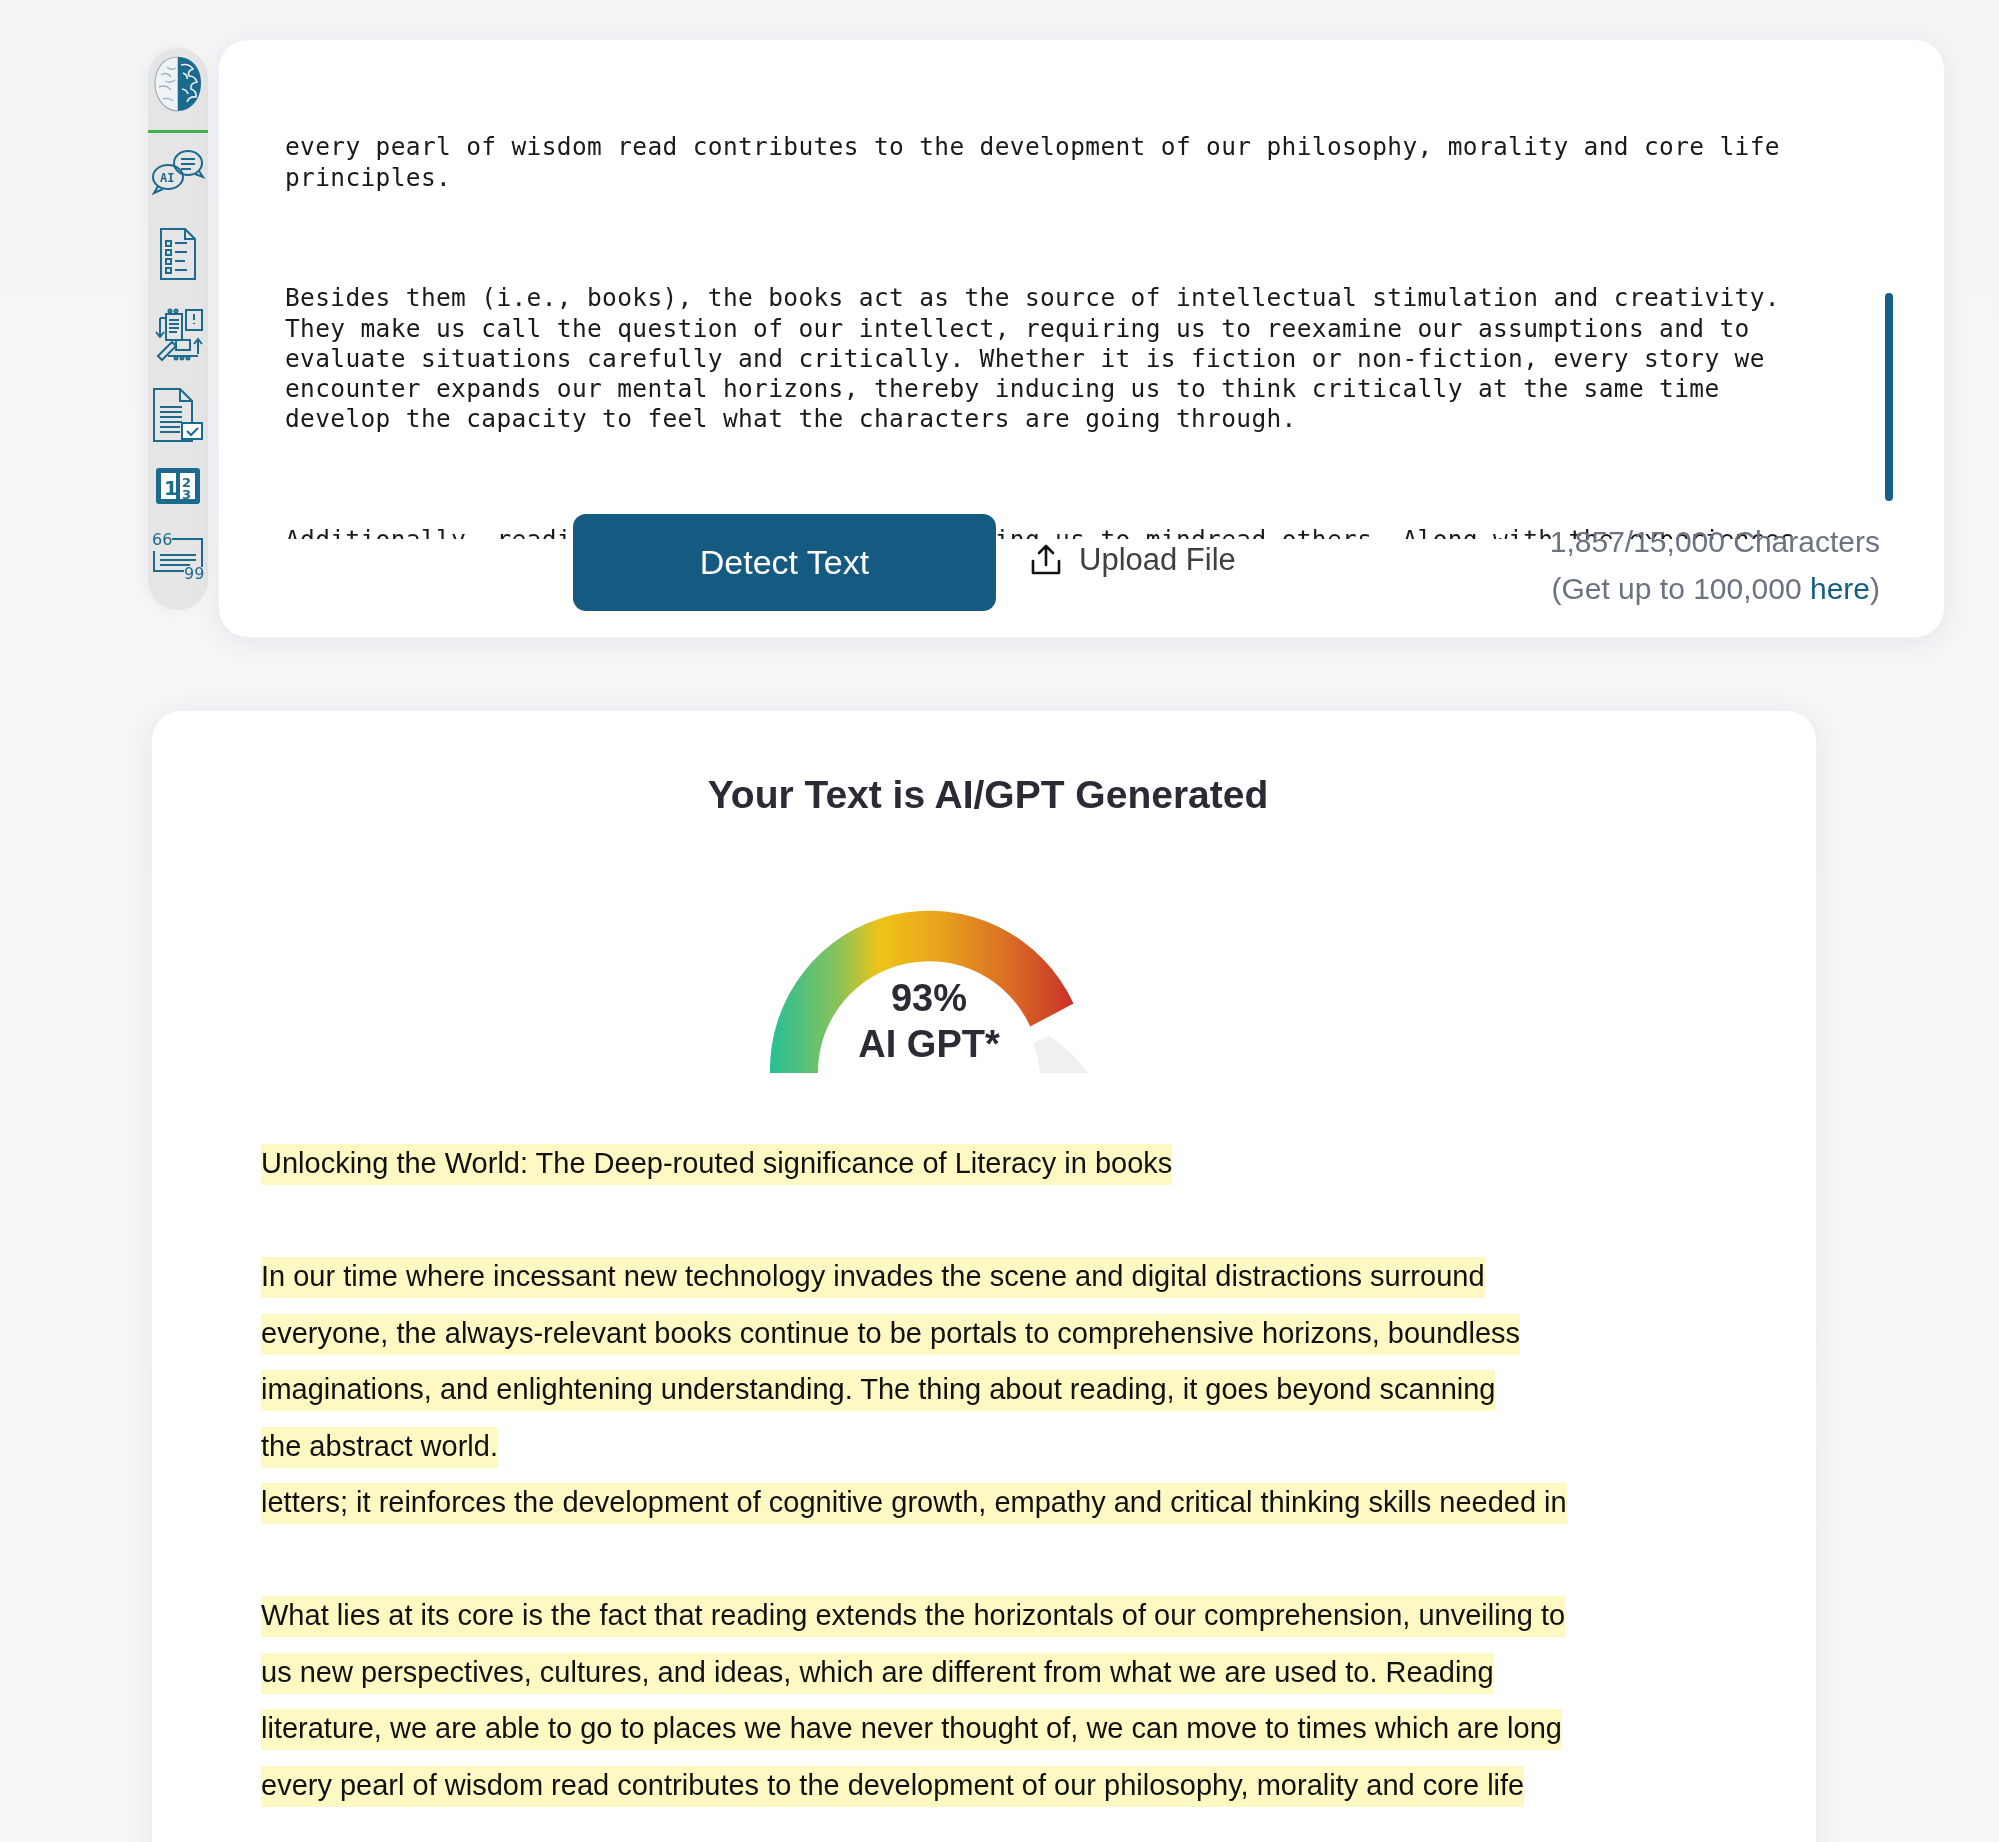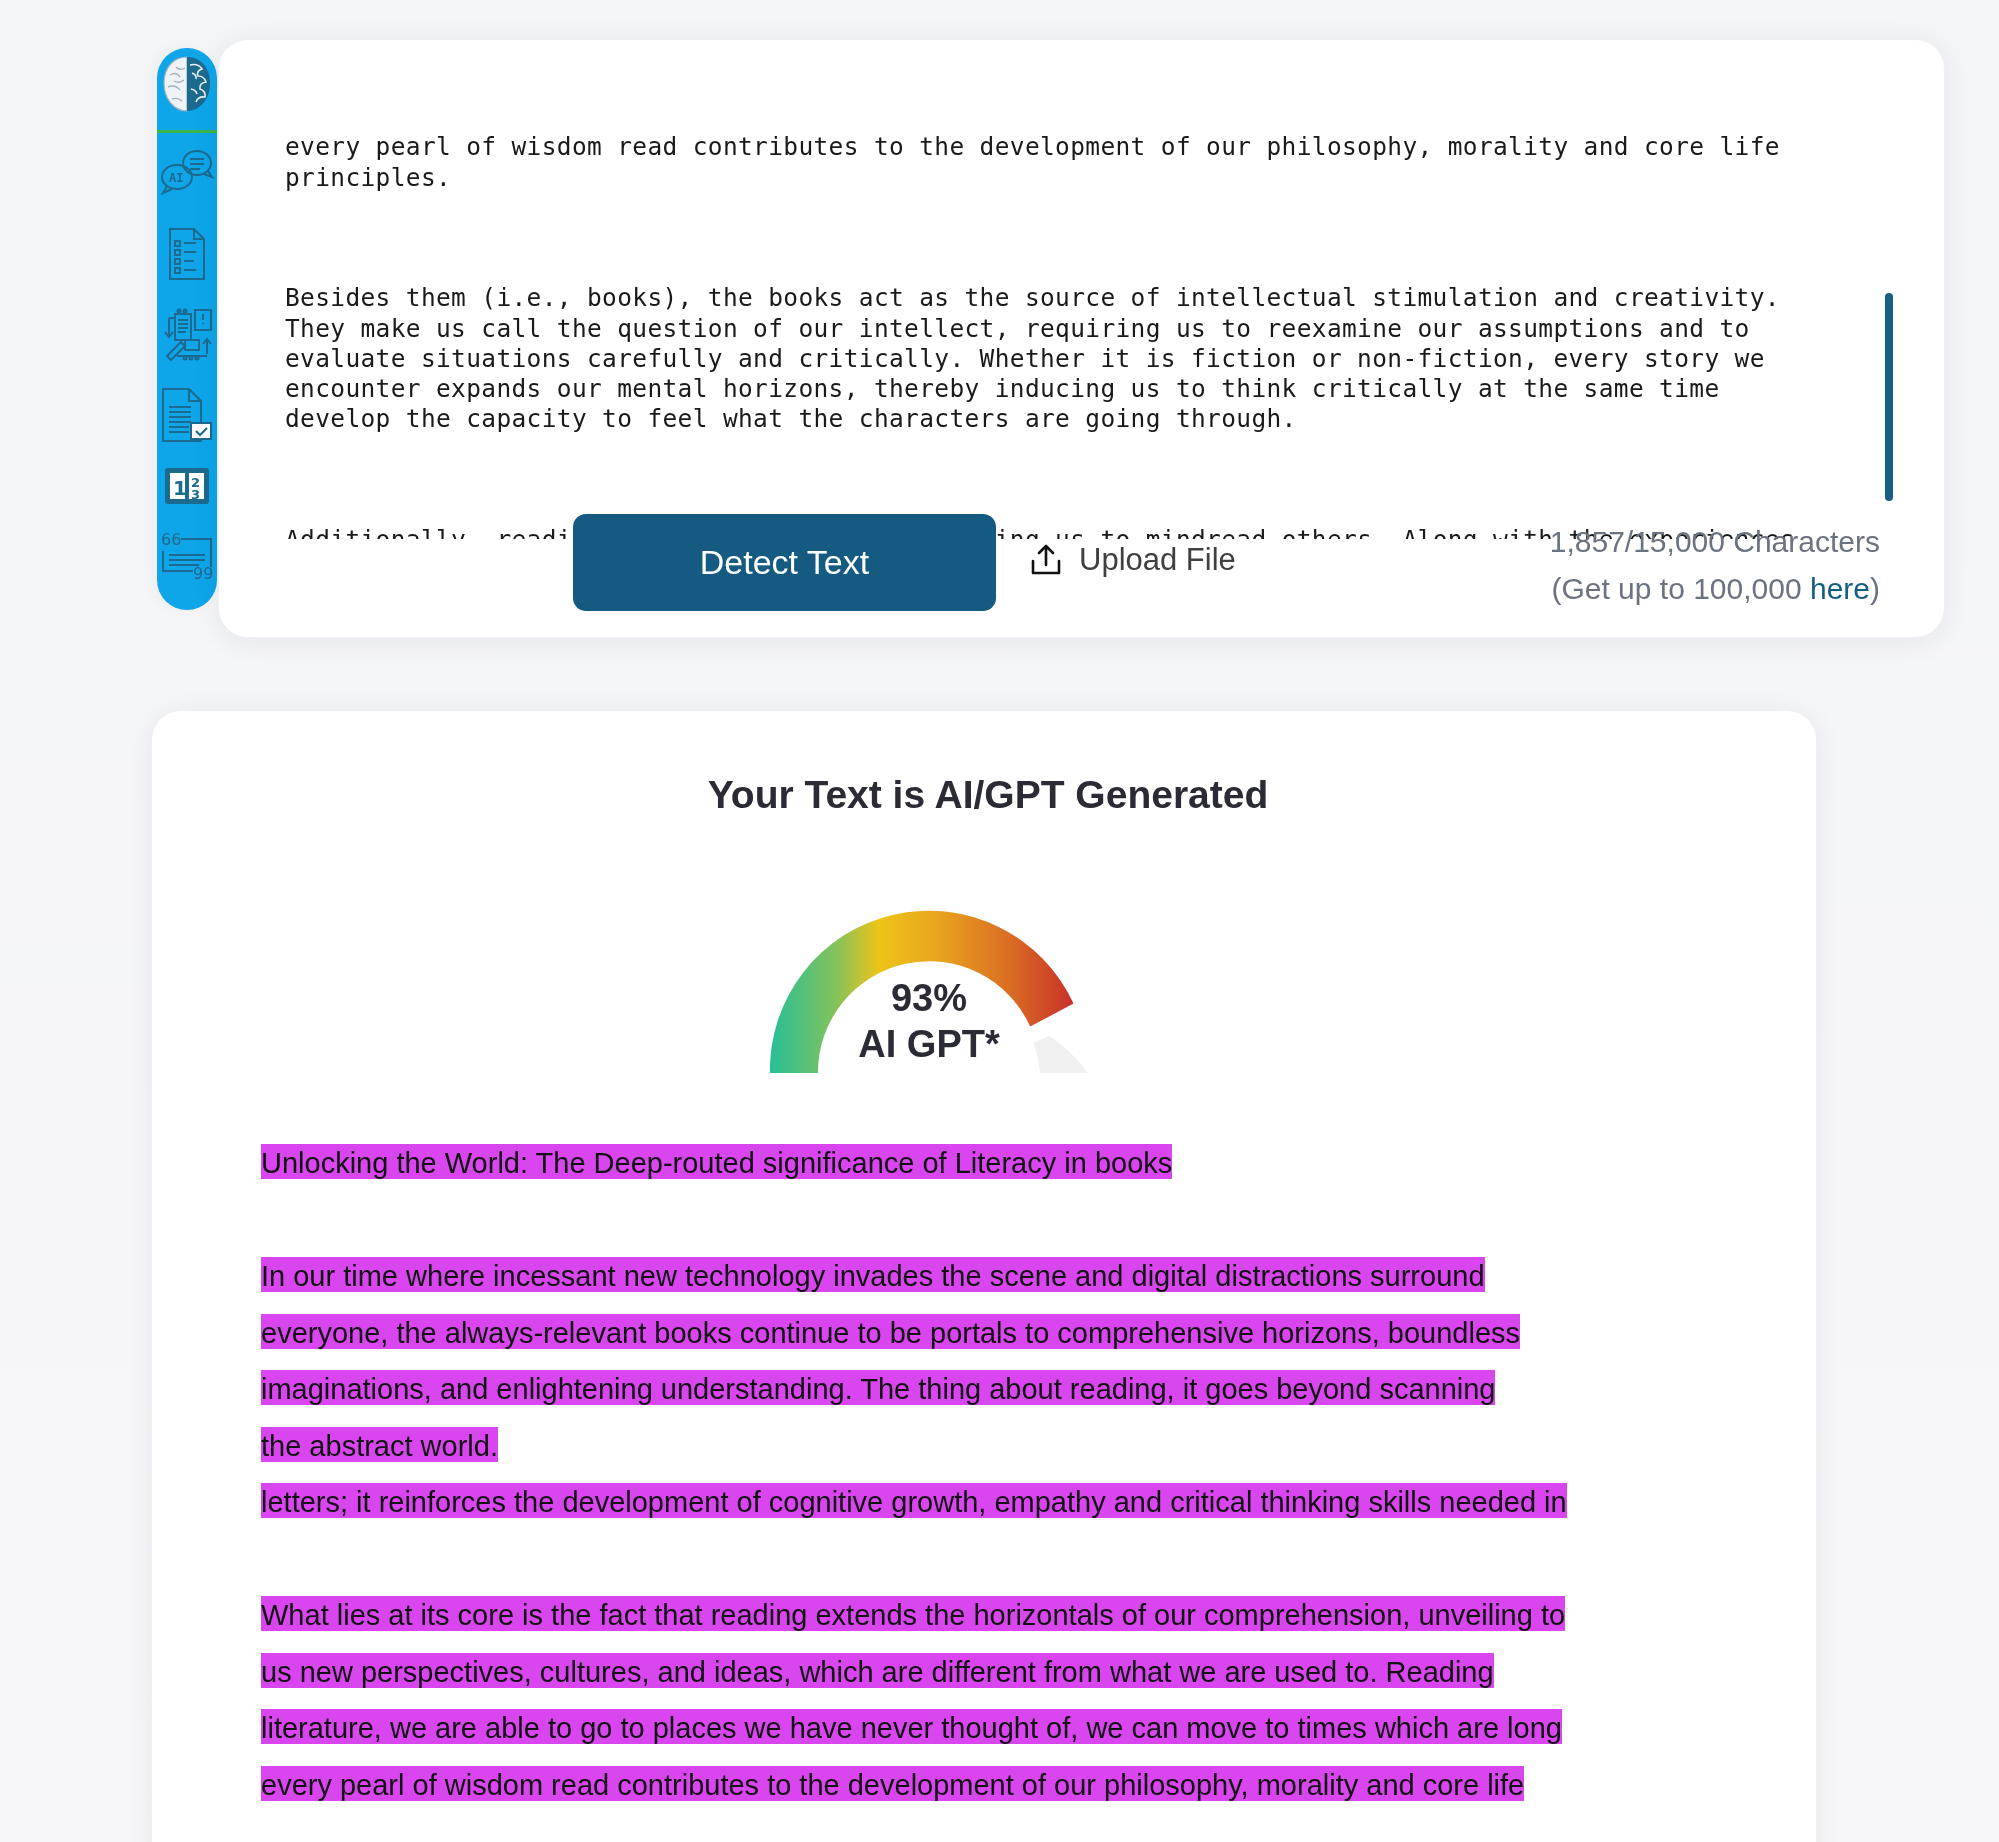--- a/index.html
+++ b/index.html
@@ -3,22 +3,22 @@
 <meta charset="utf-8">
 <style>
   * { box-sizing: border-box; margin: 0; padding: 0; }
   html, body { width: 1999px; height: 1842px; overflow: hidden; }
   body {
     background: linear-gradient(180deg, #f4f5f7 0%, #f7f7f9 100%);
     font-family: "Liberation Sans", sans-serif;
     position: relative;
   }
   .sidebar {
-    position: absolute; left: 157px; top: 48px; width: 60px; height: 562px;
-    background: #0ea5e9; border-radius: 30px;
+    position: absolute; left: 148px; top: 48px; width: 60px; height: 562px;
+    background: #e5e5e5; border-radius: 30px;
     box-shadow: -4px 0 14px rgba(0,0,0,0.04);
   }
   .sidebar .logo {
     position: absolute; left: 2px; top: 2px; width: 56px; height: 70px;
     display: flex; align-items: center; justify-content: center;
   }
   .sidebar .logo-line {
     position: absolute; left: 0; top: 82px; width: 60px; height: 3px; background: #3bb54a;
   }
   .side-icon {
@@ -77,21 +77,21 @@
   }
   .gauge-text {
     position: absolute; left: 0; width: 100%; top: 102px; text-align: center;
     font-weight: bold; color: #2b2b36; font-size: 38px; line-height: 46px;
   }
   .result-text {
     position: absolute; left: 109px; top: 424px; width: 1440px;
     font-size: 29px; line-height: 56.5px; color: #111;
   }
   .result-text p { margin-bottom: 56.5px; }
-  .result-text .hl { background: #d946ef; padding: 3px 0 0; box-decoration-break: clone; -webkit-box-decoration-break: clone; }
+  .result-text .hl { background: #fef9c3; padding: 3px 0 6px; box-decoration-break: clone; -webkit-box-decoration-break: clone; }
   .line { display: block; }
 </style>
 </head>
 <body>
 
 <nav class="sidebar">
   <div class="logo">
     <svg width="54" height="64" viewBox="0 0 54 64">
       <path d="M27 4 C14 4 4 14 4 30 C4 46 14 58 27 58 Z" fill="#f0f3f5" stroke="#9fb2bf" stroke-width="1.2"></path>
       <path d="M10 22 q6 -4 10 2 M8 34 q7 -3 12 3 M12 46 q6 -2 10 2 M16 14 q4 4 9 1 M14 28 q5 3 10 -1" fill="none" stroke="#9fb2bf" stroke-width="1.4"></path>

